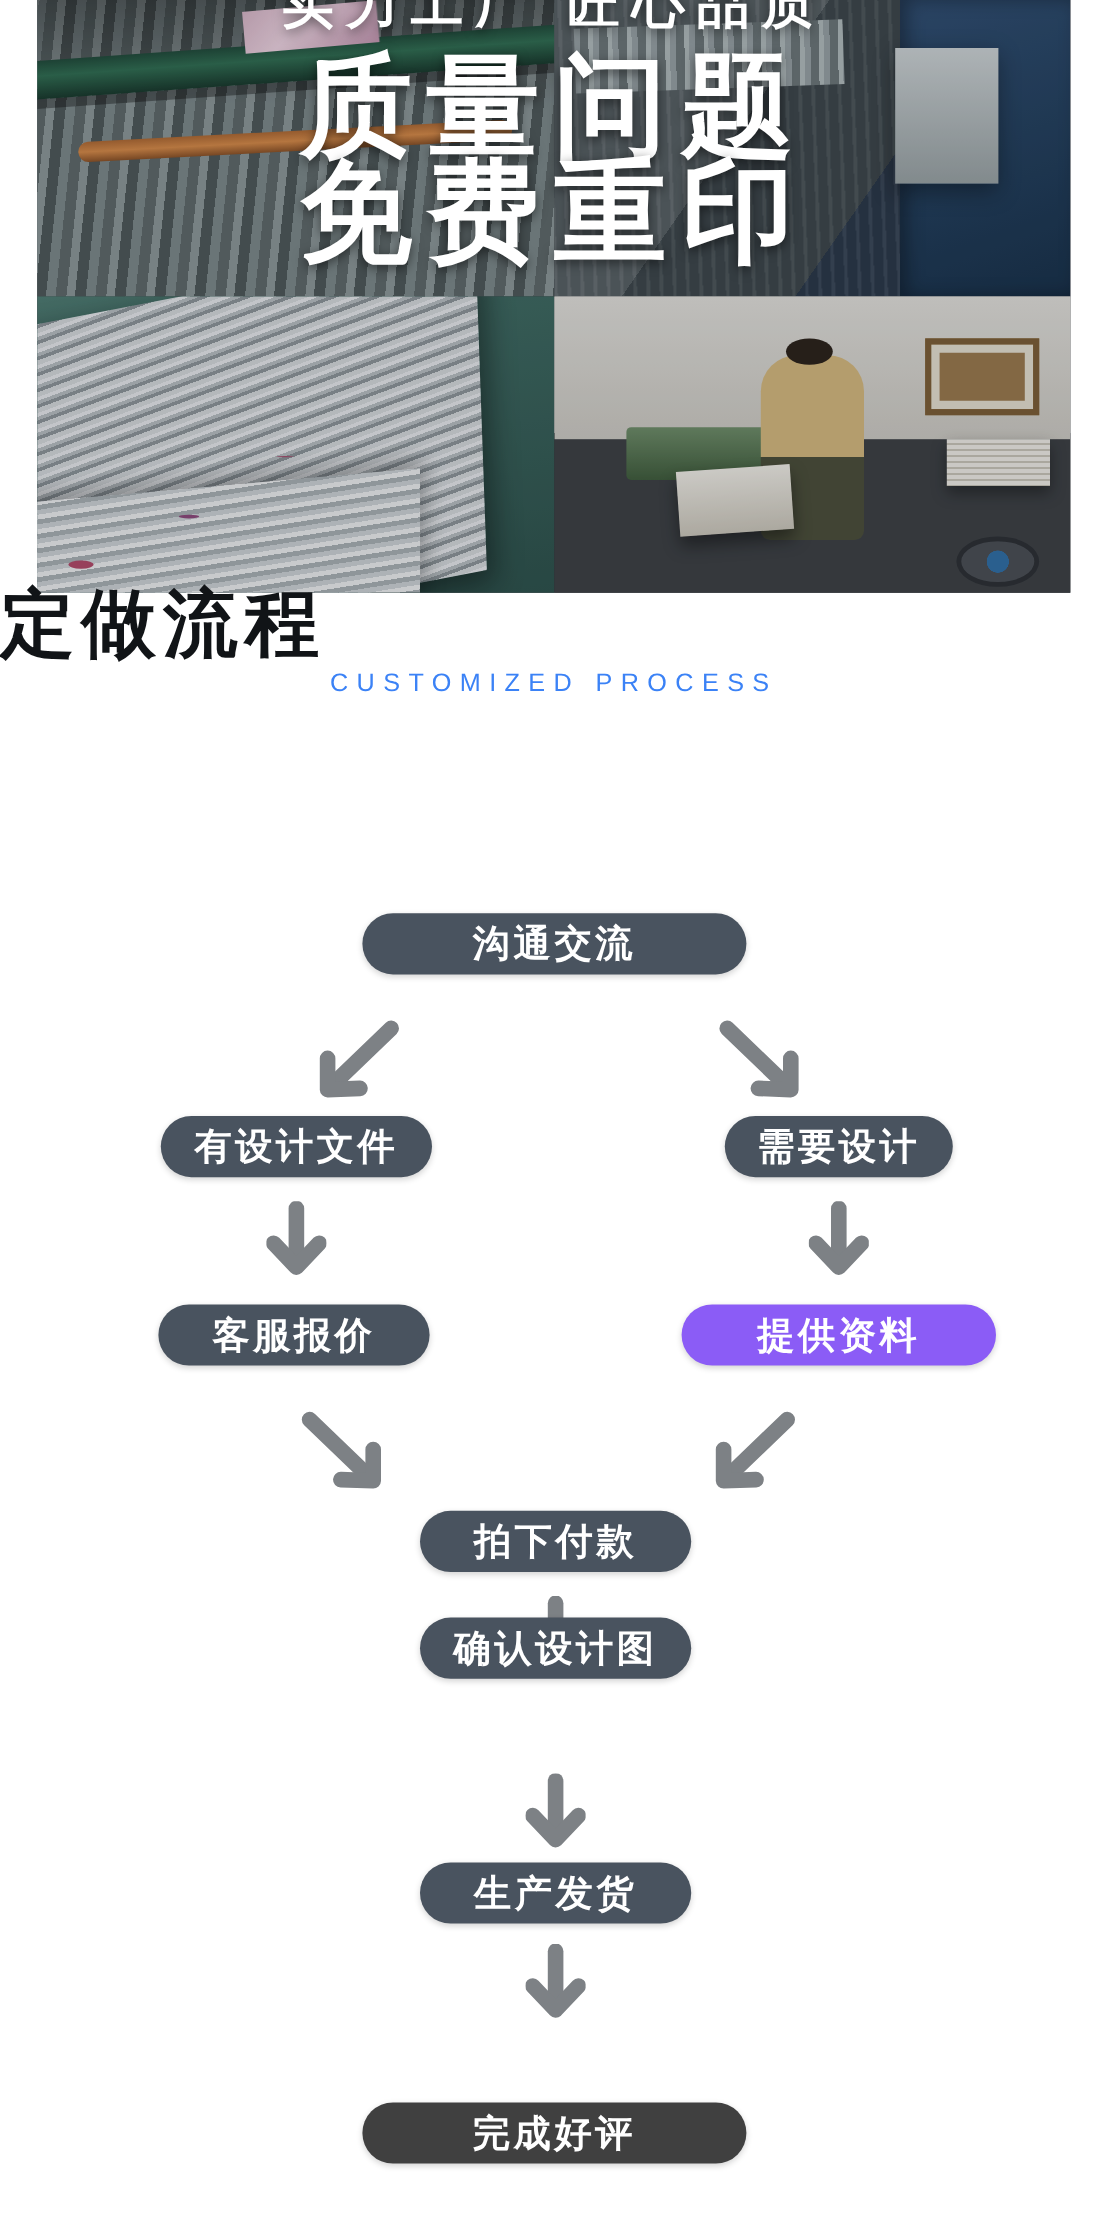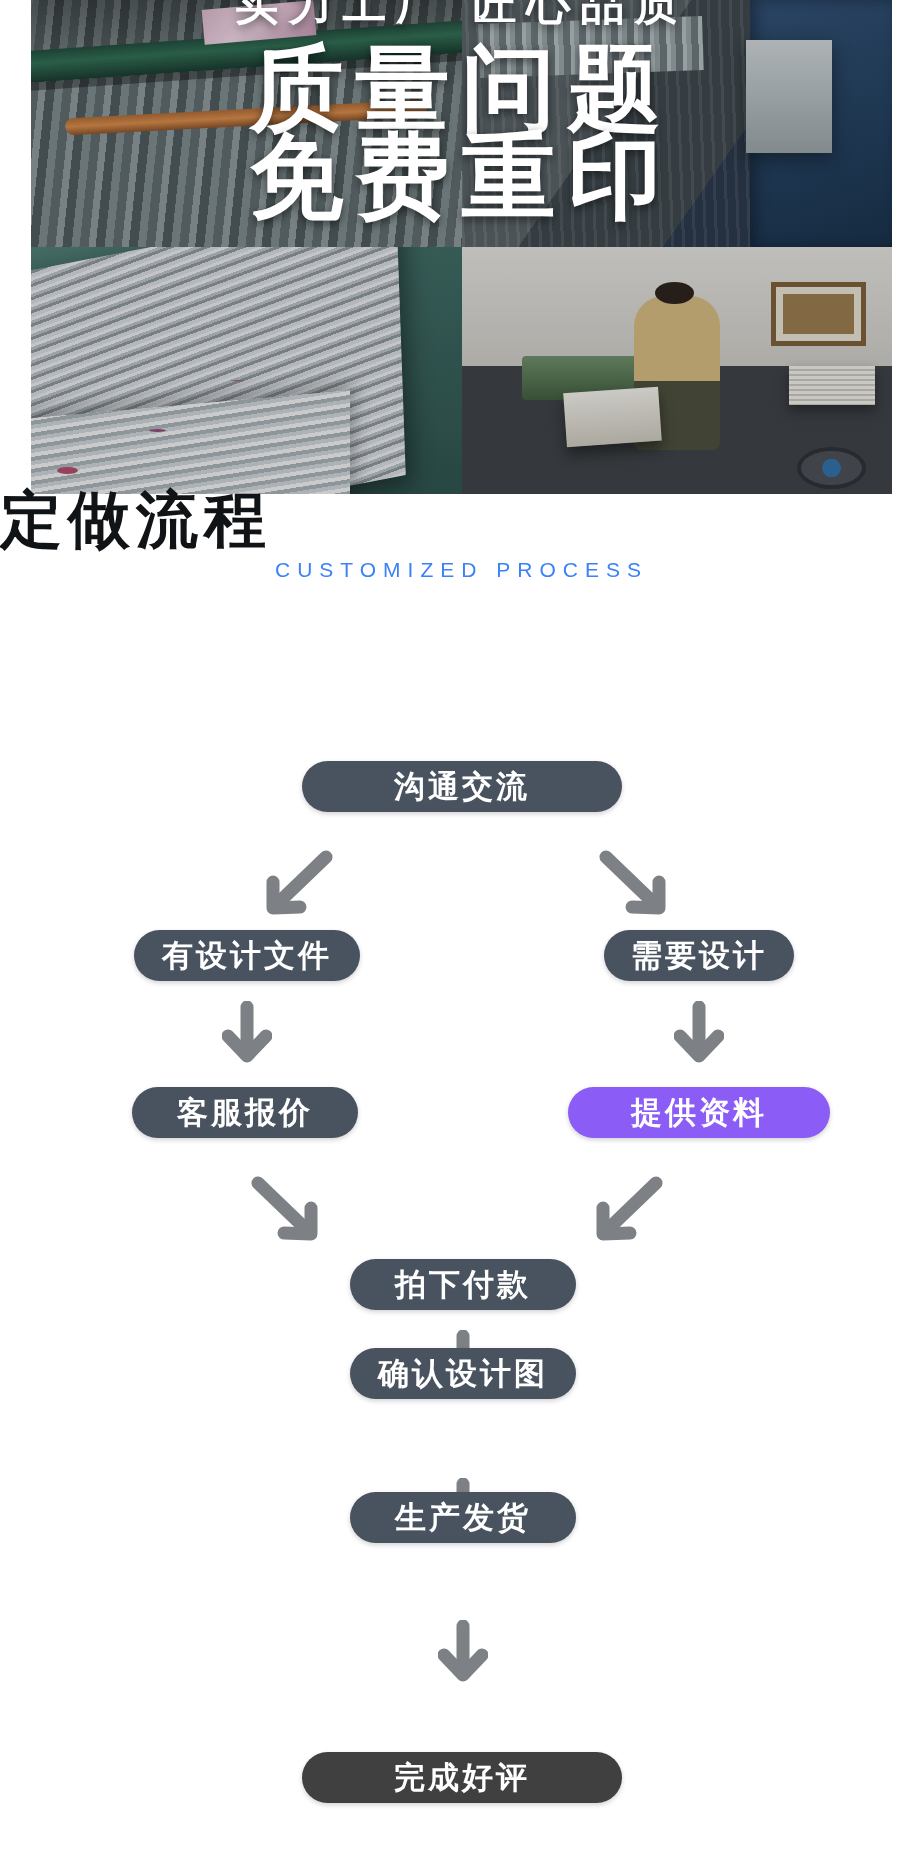--- a/index.html
+++ b/index.html
@@ -312,21 +312,21 @@
 
   <div class="arrow" style="left:438px; top:1478px;">
     <svg width="50" height="66" viewBox="0 0 50 66">
       <g stroke="#7d8185" stroke-width="13" stroke-linecap="round" fill="none">
         <line x1="25" y1="6" x2="25" y2="54"></line>
         <polyline points="6,35 25,55 44,35" stroke-linejoin="round"></polyline>
       </g>
     </svg>
   </div>
 
-  <div class="node" style="left: 350px; top: 1492px; width: 226px; background: rgb(73, 83, 95);">生产发货</div>
+  <div class="node" style="left: 350px; top: 1552px; width: 226px; background: rgb(73, 83, 95);">生产发货</div>
 
   <div class="arrow" style="left:438px; top:1620px;">
     <svg width="50" height="66" viewBox="0 0 50 66">
       <g stroke="#7d8185" stroke-width="13" stroke-linecap="round" fill="none">
         <line x1="25" y1="6" x2="25" y2="54"></line>
         <polyline points="6,35 25,55 44,35" stroke-linejoin="round"></polyline>
       </g>
     </svg>
   </div>
 

